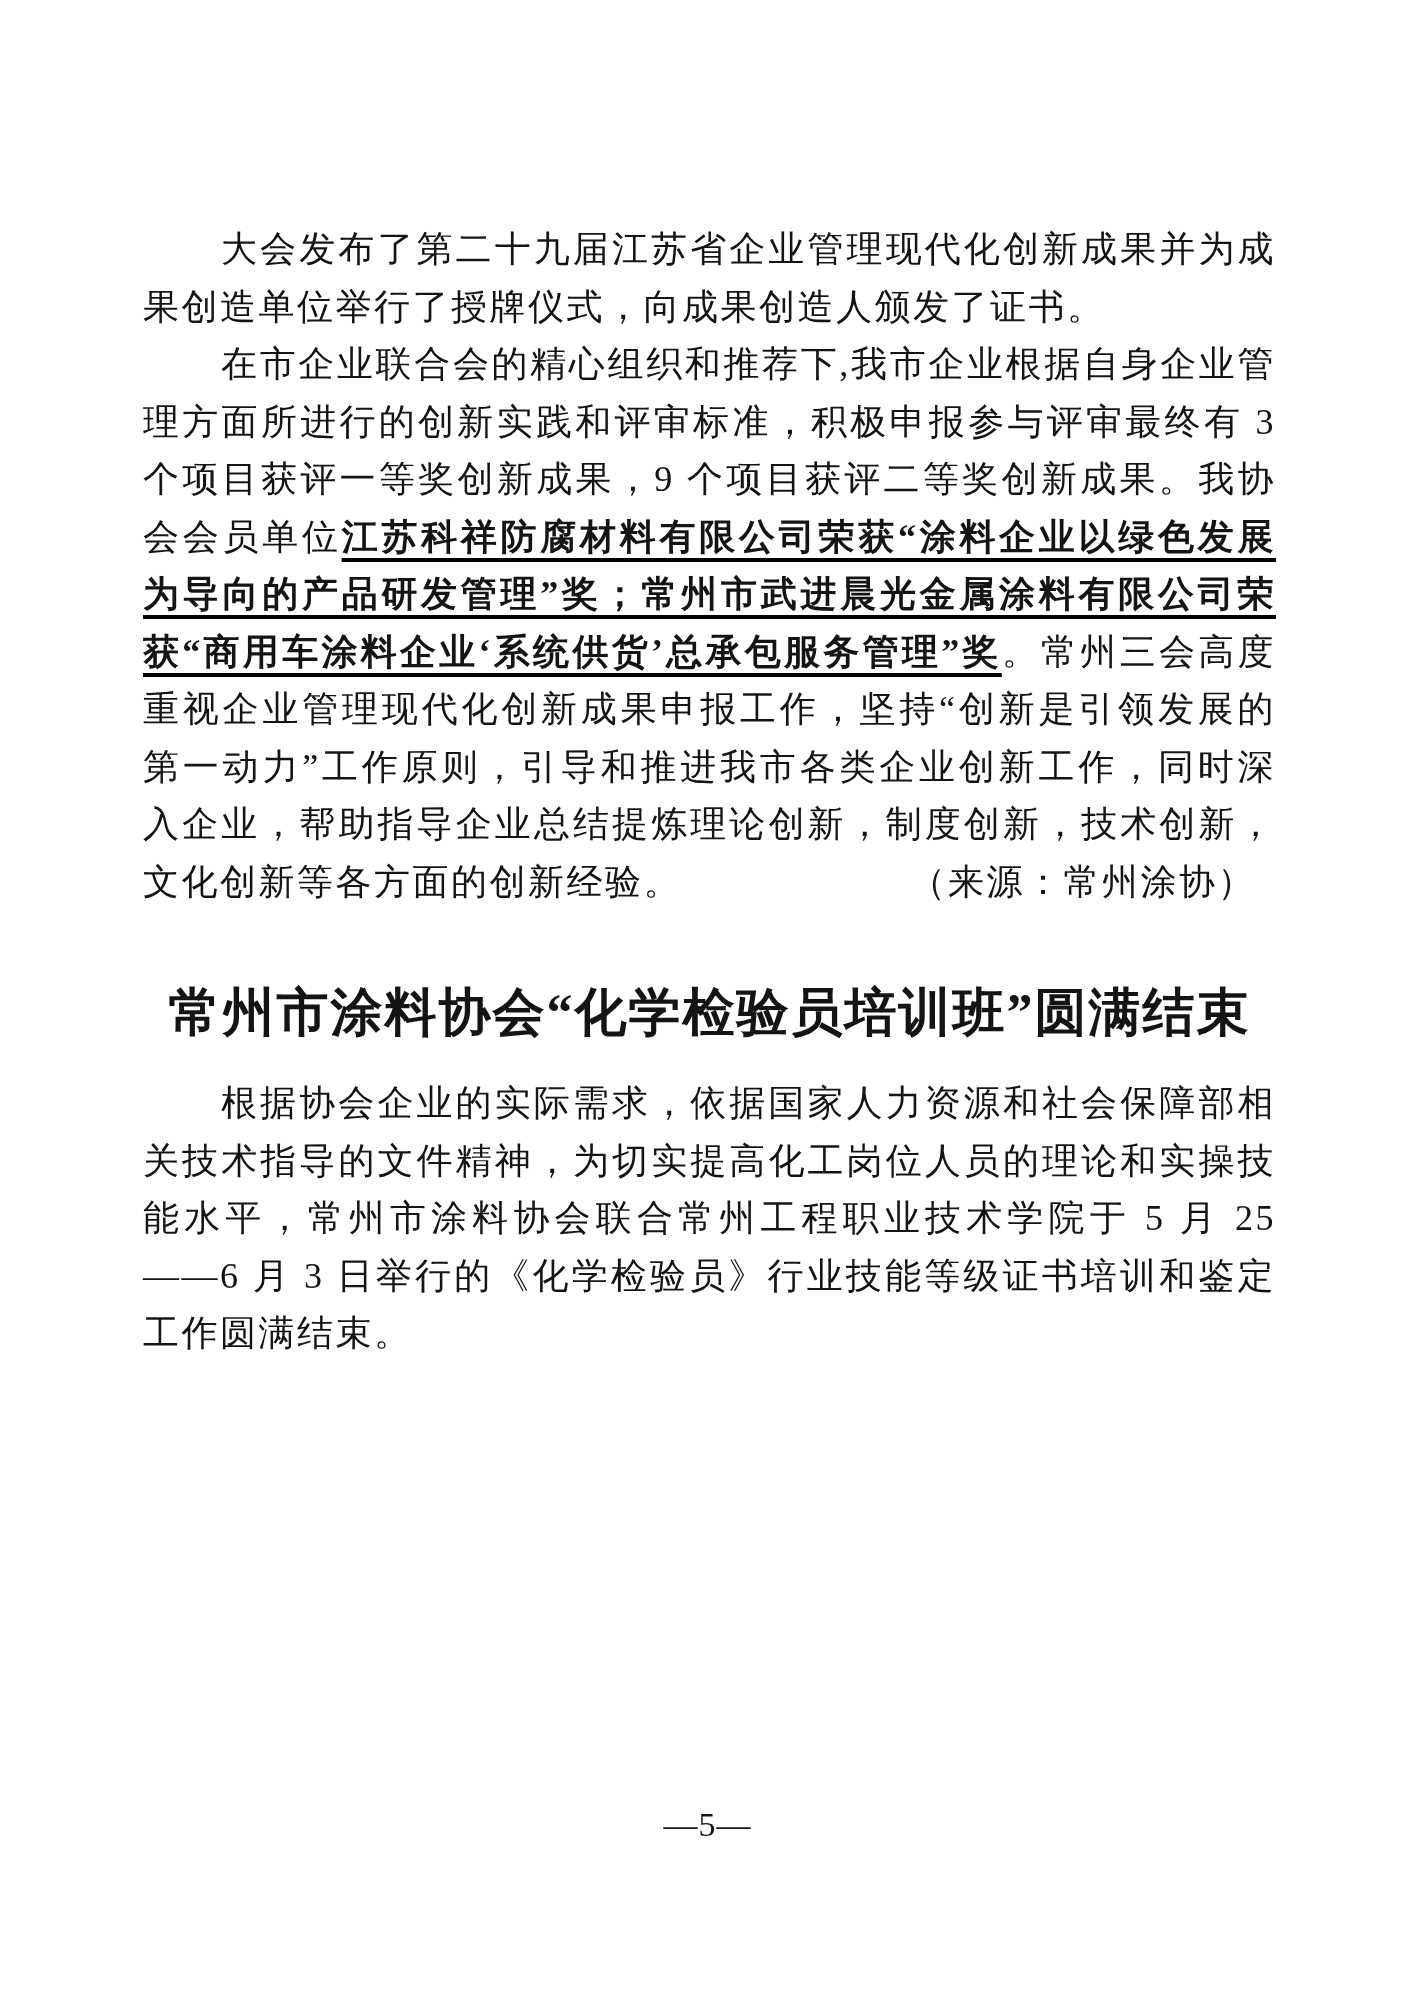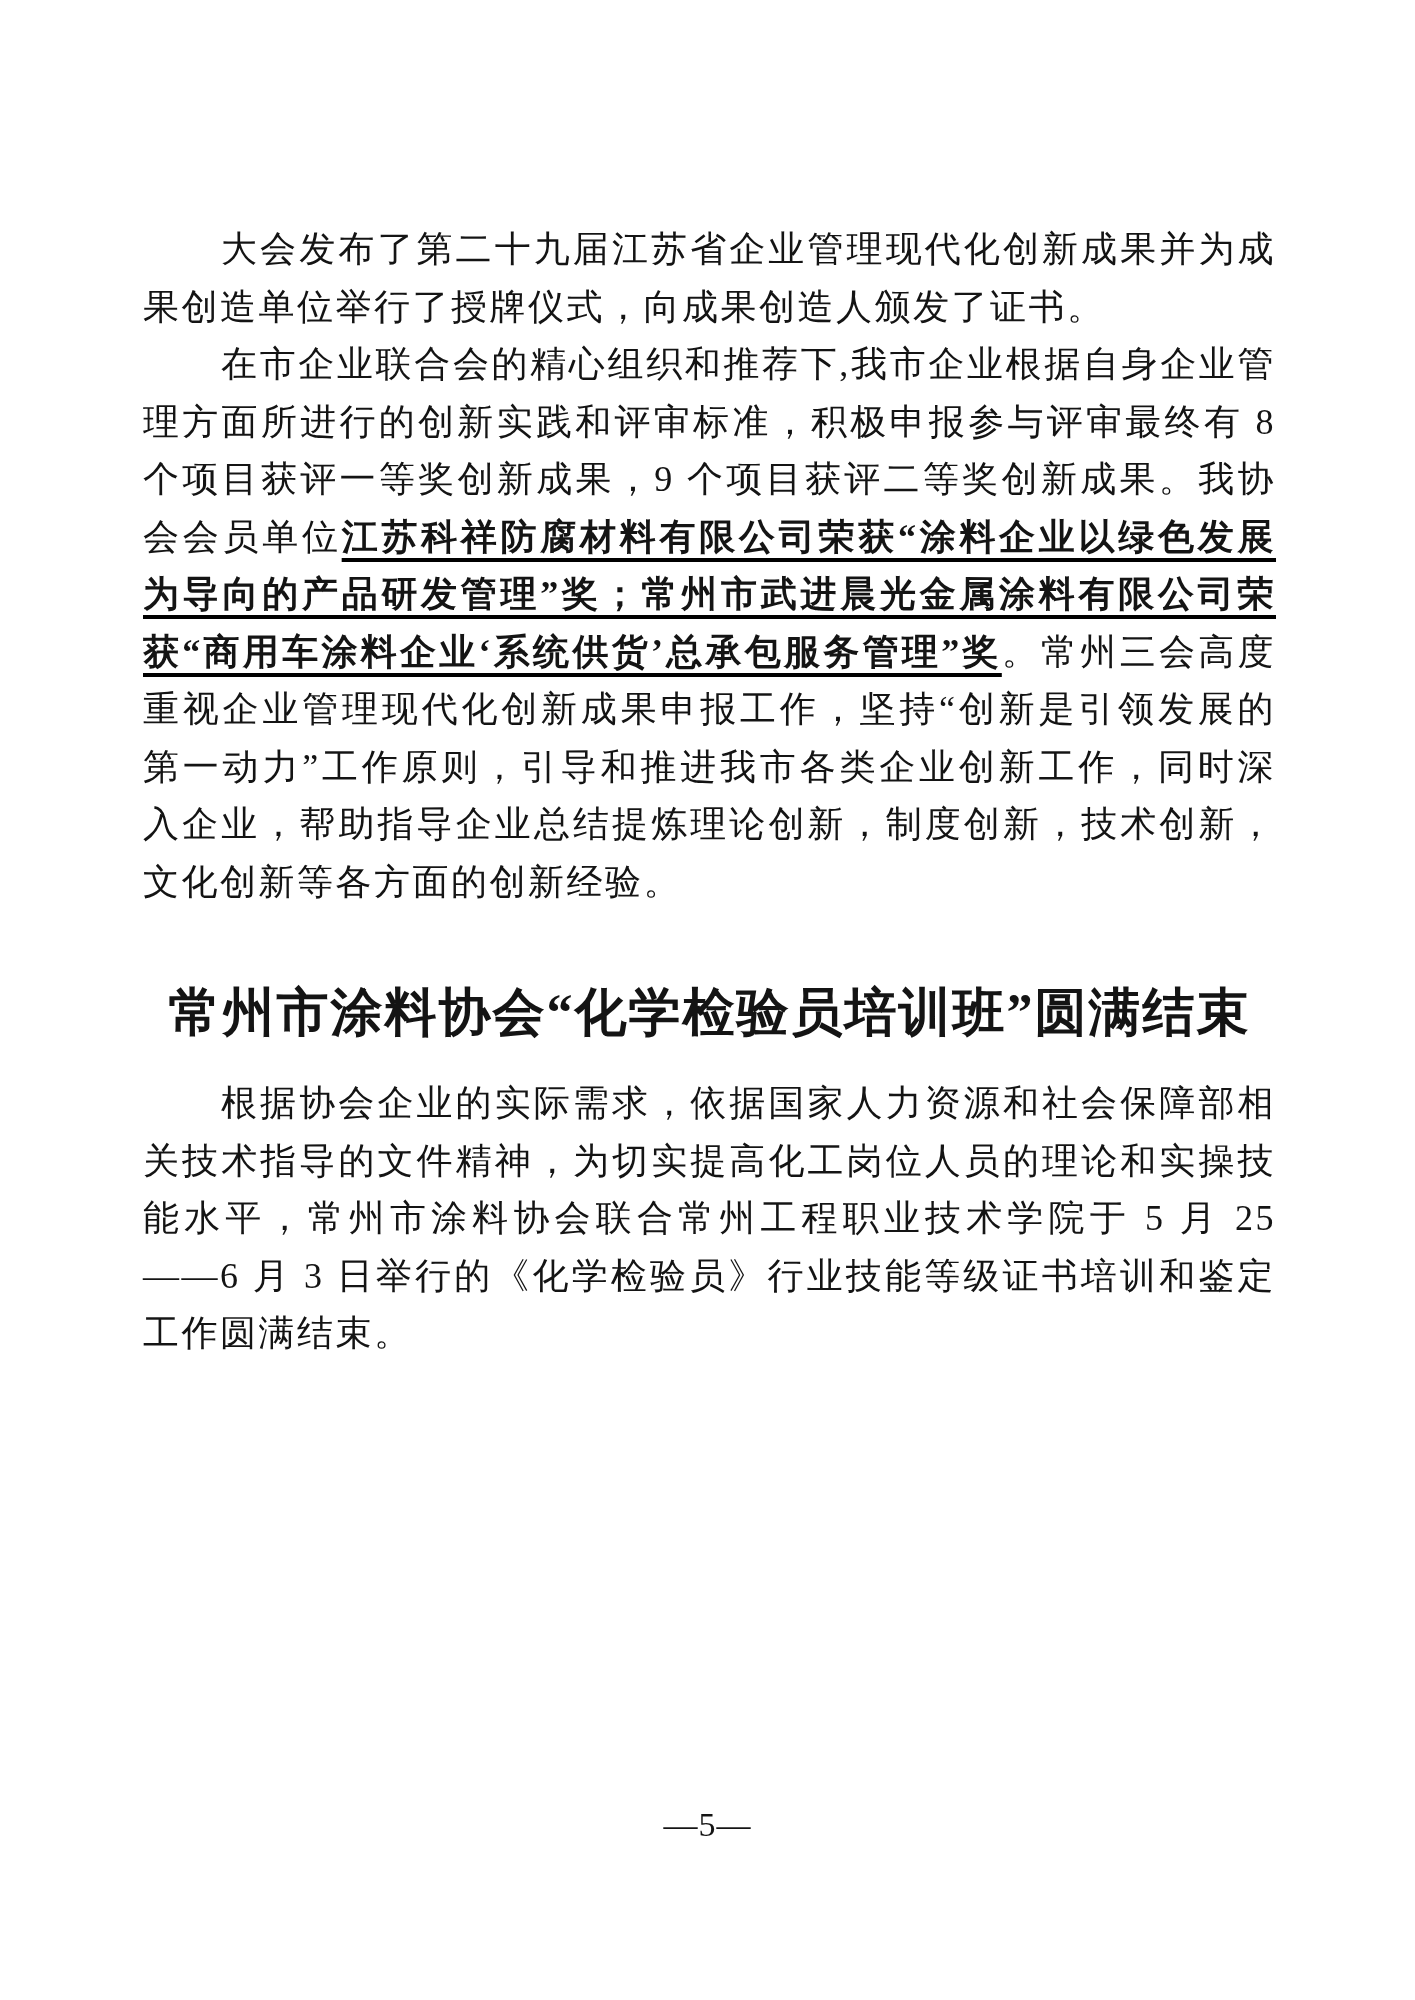--- a/index.html
+++ b/index.html
@@ -71,23 +71,23 @@
 </style>
 </head>
 <body>
 
 <div class="page">
   <div class="content">
 
     <section>
       <p class="para">大会发布了第二十九届江苏省企业管理现代化创新成果并为成果创造单位举行了授牌仪式，向成果创造人颁发了证书。</p>
 
-      <p class="para"><span>在市企业联合会的精心组织和推荐下,我市企业根据自身企业管理方面所进行的创新实践和评审标准，积极申报参与评审最终有 8 个项目获评一等奖创新成果，9 个项目获评二等奖创新成果。我协会会员单位</span><span class="emph">江苏科祥防腐材料有限公司荣获“涂料企业以绿色发展为导向的产品研发管理”奖；常州市武进晨光金属涂料有限公司荣获“商用车涂料企业‘系统供货’总承包服务管理”奖</span><span>。常州三会高度重视企业管理现代化创新成果申报工作，坚持“创新是引领发展的第一动力”工作原则，引导和推进我市各类企业创新工作，同时深入企业，帮助指导企业总结提炼理论创新，制度创新，技术创新，文化创新等各方面的创新经验。</span></p>
+      <p class="para"><span>在市企业联合会的精心组织和推荐下,我市企业根据自身企业管理方面所进行的创新实践和评审标准，积极申报参与评审最终有 3 个项目获评一等奖创新成果，9 个项目获评二等奖创新成果。我协会会员单位</span><span class="emph">江苏科祥防腐材料有限公司荣获“涂料企业以绿色发展为导向的产品研发管理”奖；常州市武进晨光金属涂料有限公司荣获“商用车涂料企业‘系统供货’总承包服务管理”奖</span><span>。常州三会高度重视企业管理现代化创新成果申报工作，坚持“创新是引领发展的第一动力”工作原则，引导和推进我市各类企业创新工作，同时深入企业，帮助指导企业总结提炼理论创新，制度创新，技术创新，文化创新等各方面的创新经验。</span></p>
 
-      <p class="para para-with-source"></p>
+      <p class="para para-with-source"><span class="source-note">（来源：常州涂协）</span></p>
     </section>
 
     <section>
       <h2 class="para article-title">常州市涂料协会“化学检验员培训班”圆满结束</h2>
 
       <p class="para">根据协会企业的实际需求，依据国家人力资源和社会保障部相关技术指导的文件精神，为切实提高化工岗位人员的理论和实操技能水平，常州市涂料协会联合常州工程职业技术学院于 5 月 25——6 月 3 日举行的《化学检验员》行业技能等级证书培训和鉴定工作圆满结束。</p>
 
     </section>
 
   </div>

